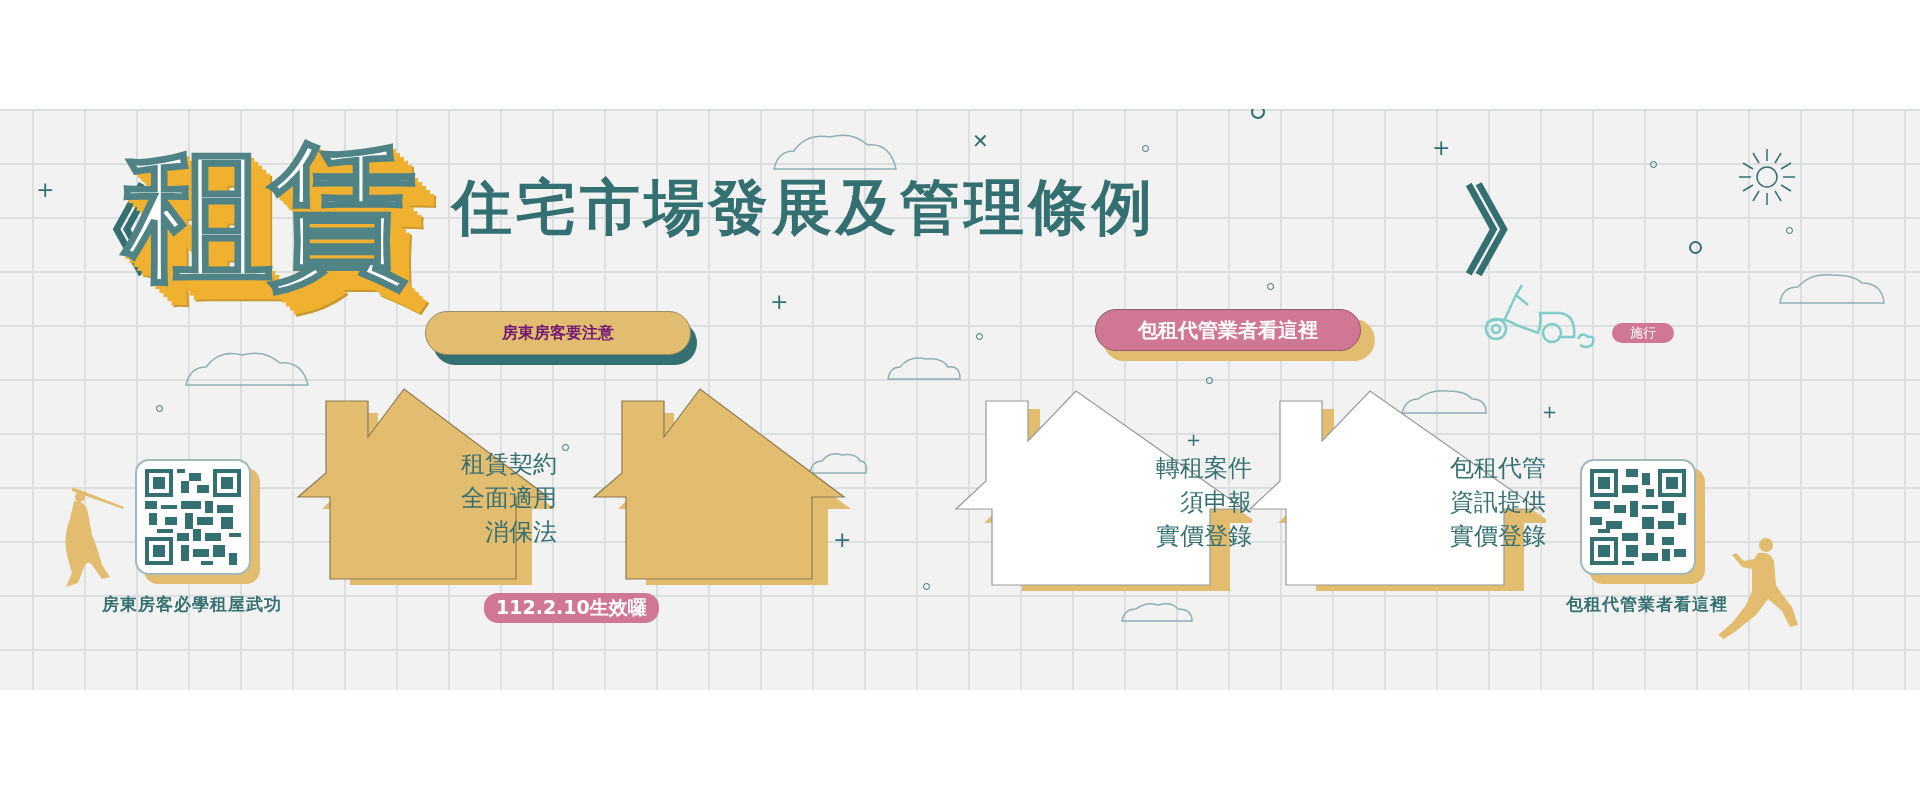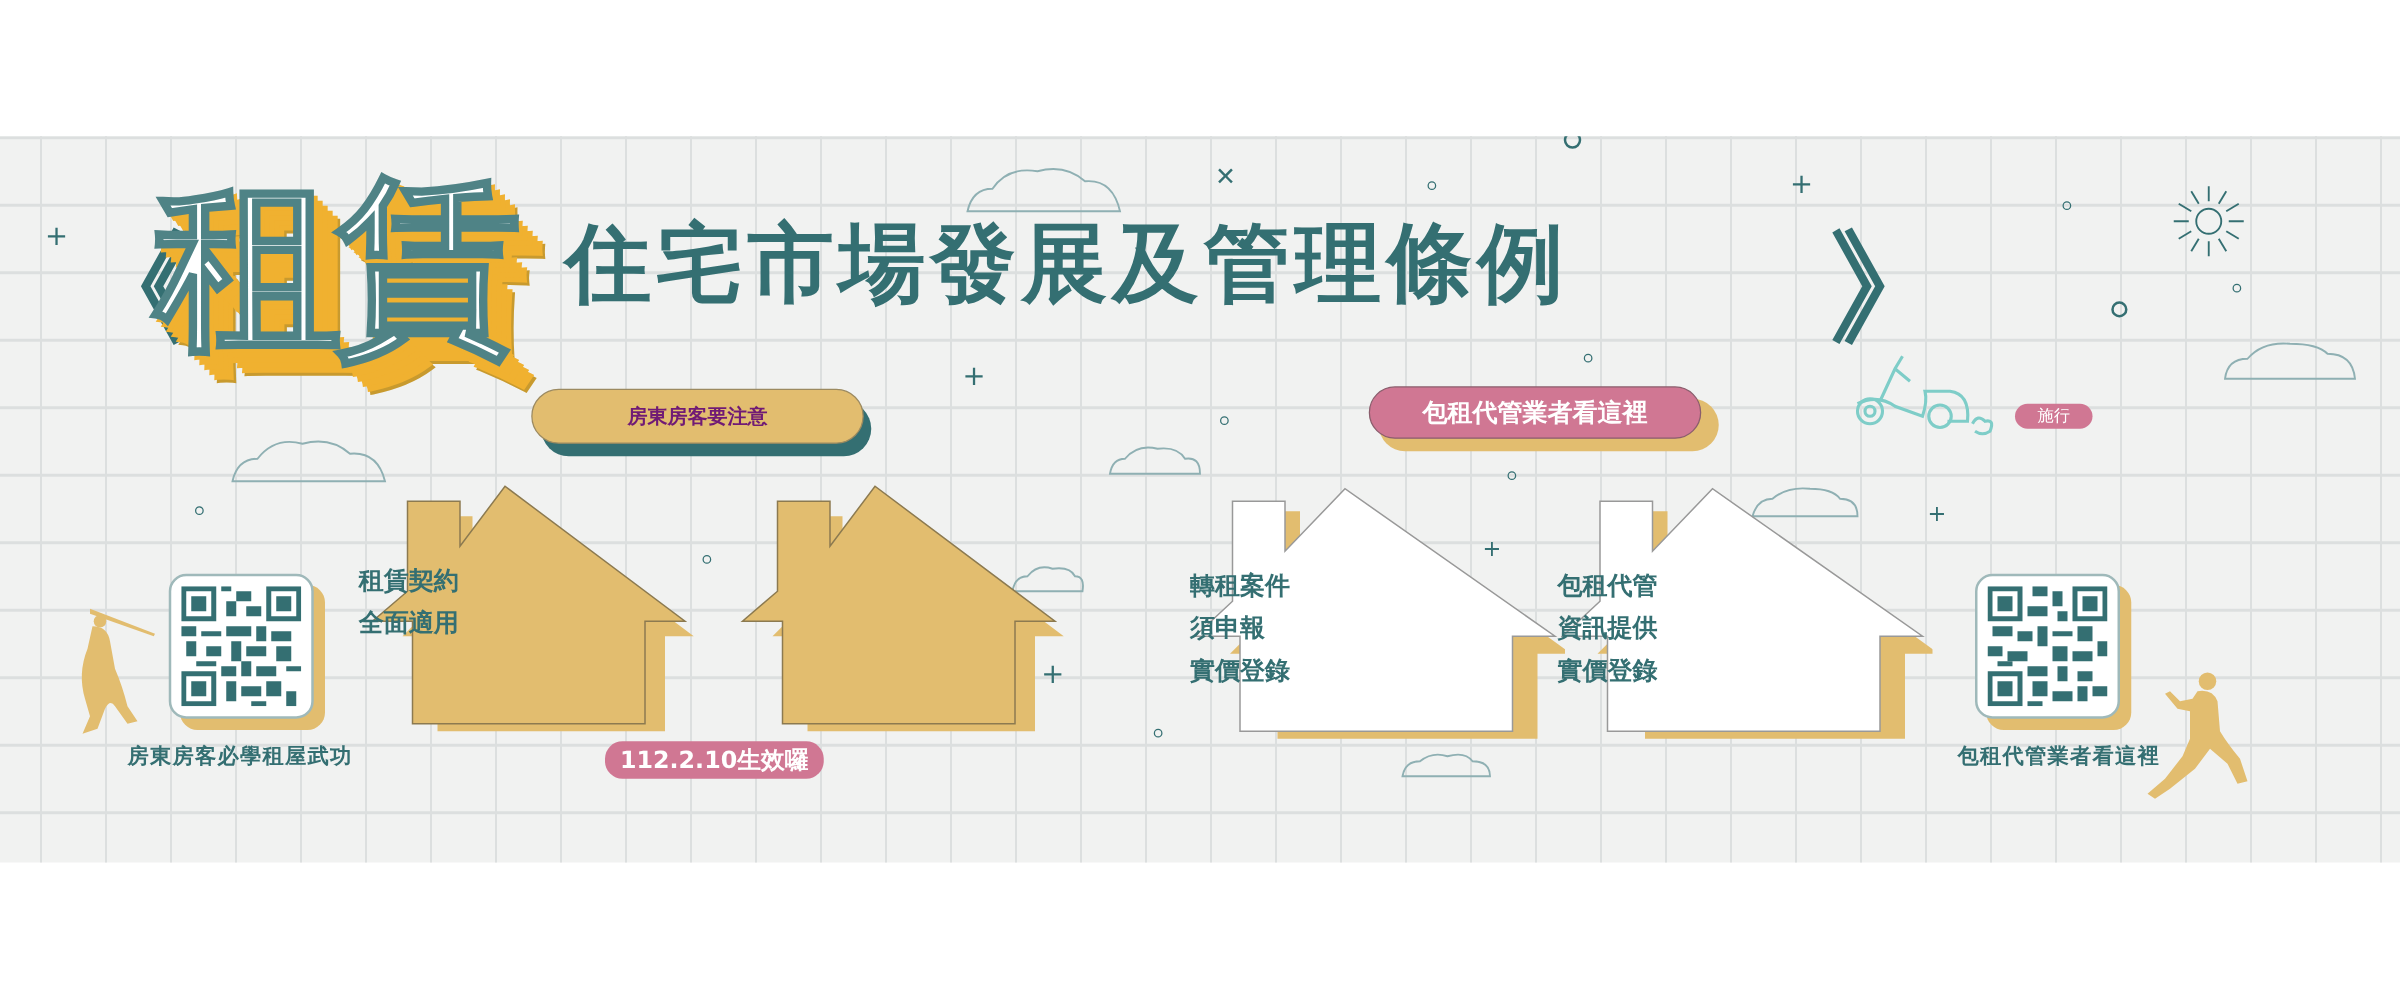--- a/index.html
+++ b/index.html
@@ -15,31 +15,31 @@
     overflow:hidden; }
   .abs { position:absolute; }
   .teal { color:#346f72; }
 
   
   .quote { font-size:100px; font-weight:bold; color:#346f72; line-height:1; }
   .big-char { font-size:150px; font-weight:bold; color:#ffffff; line-height:1;
     -webkit-text-stroke:2px #4f8386;
     text-shadow:4px 4px 0 #f0b130, 8px 8px 0 #f0b130, 12px 12px 0 #f0b130,
                 16px 16px 0 #f0b130, 20px 20px 0 #f0b130, 22px 22px 0 #c89a2e; }
-  .title-main { font-size:69px; font-weight:bold; color:#346f72; letter-spacing:4px; line-height:1; }
+  .title-main { font-size:60px; font-weight:bold; color:#346f72; letter-spacing:4px; line-height:1; }
   .pill-wrap { position:absolute; }
   .pill-shadow { position:absolute; border-radius:28px; }
   .pill-face { position:absolute; left:0; top:0; border-radius:28px;
     display:flex; align-items:center; justify-content:center; font-weight:bold; }
 
   
   .house { position:absolute; width:270px; height:200px; }
   .house svg { position:absolute; left:0; top:0; }
-  .house-text { position:absolute; left:0; width:270px; top:62px; text-align:left;
-    font-size:20px; font-weight:bold; color:#346f72; line-height:34px; }
+  .house-text { position:absolute; left:0; width:270px; top:62px; text-align:right;
+    font-size:24px; font-weight:normal; color:#346f72; line-height:34px; }
 
   
   .qr { position:absolute; width:112px; height:112px; background:#fff;
     border:2px solid #9fb9ba; border-radius:14px; box-shadow:9px 9px 0 #e2bd6f; }
   .qr svg { position:absolute; left:8px; top:8px; }
   .qr-caption { position:absolute; font-family:"DejaVu Serif","Liberation Serif",serif;
     font-weight:bold; font-size:17px; color:#346f72; letter-spacing:1px; white-space:nowrap; }
 
   .tag-small { position:absolute; background:#d07793; color:#fff; border-radius:10px;
     font-size:13px; padding:1px 18px; }
@@ -139,20 +139,21 @@
   </div>
 
   <div class="house" style="left:290px;top:276px;">
     <svg width="280" height="200" viewBox="0 0 280 200">
       <path d="M36 22 L78 22 L78 58 L114 12 L255 118 L232 118 L232 202 L50 202 L50 118 L22 118 L40 100 L46 94 Z" transform="translate(10,6)" fill="#e2bd6f"></path>
       <path d="M36 16 L78 16 L78 52 L114 4 L258 112 L226 112 L226 194 L40 194 L40 112 L8 112 L36 88 Z" fill="#e2bd6f" stroke="#8c7a50" stroke-width="1.2"></path>
     </svg>
     <div class="house-text" style="left:-3px;">
       <div>租賃契約</div>
       <div>全面適用</div>
+      <div>消保法</div>
     </div>
   </div>
   <div class="house" style="left:586px;top:276px;">
     <svg width="280" height="200" viewBox="0 0 280 200">
       <path d="M36 22 L78 22 L78 58 L114 12 L255 118 L232 118 L232 202 L50 202 L50 118 L22 118 L40 100 L46 94 Z" transform="translate(10,6)" fill="#e2bd6f"></path>
       <path d="M36 16 L78 16 L78 52 L114 4 L258 112 L226 112 L226 194 L40 194 L40 112 L8 112 L36 88 Z" fill="#e2bd6f" stroke="#8c7a50" stroke-width="1.2"></path>
     </svg>
   </div>
 
   <div class="house" style="left:952px;top:272px;width:300px;height:210px;">

